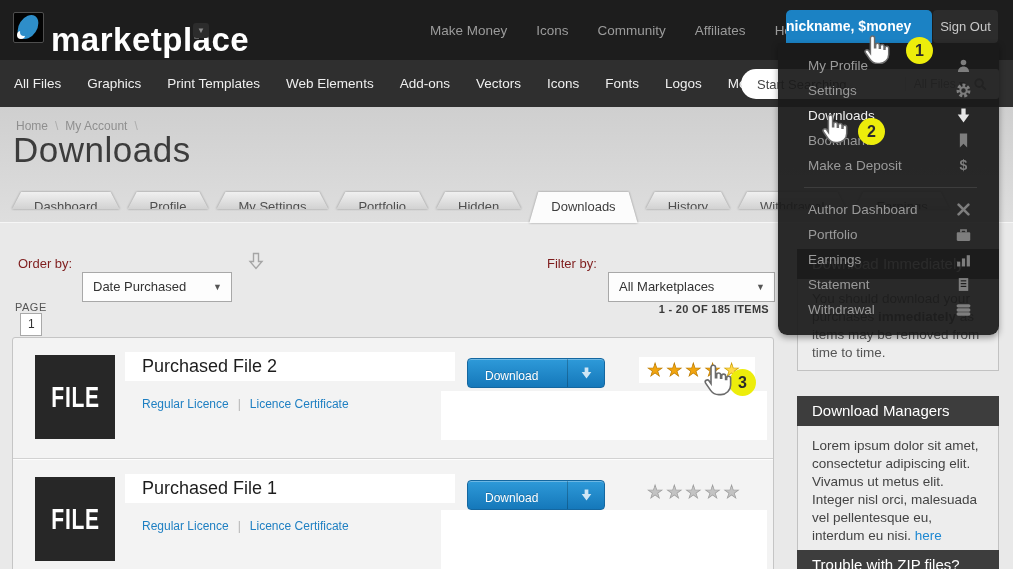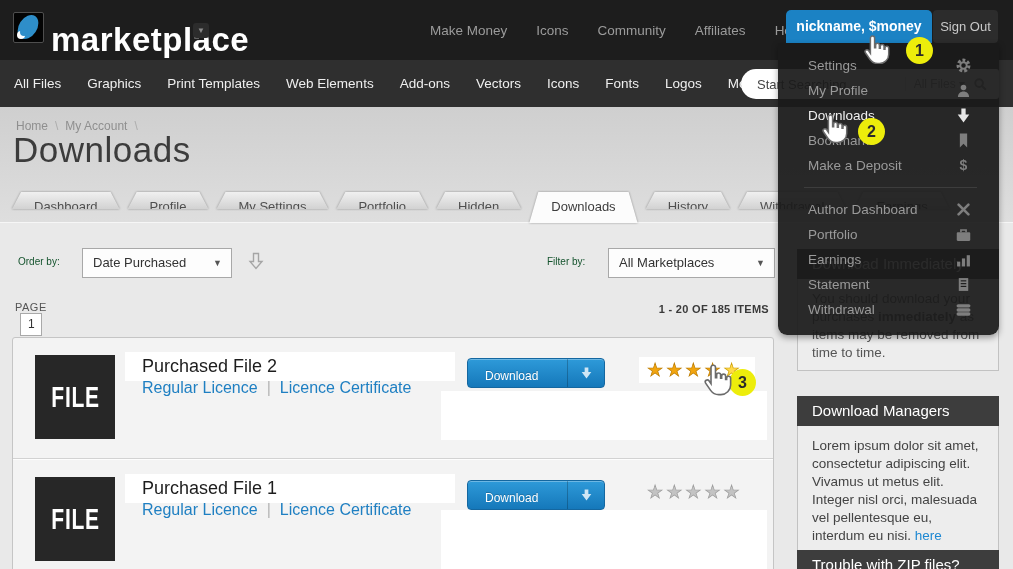--- a/index.html
+++ b/index.html
@@ -10,21 +10,21 @@
   
   .hdr{position:absolute;left:0;top:0;width:1013px;height:60px;background:#1d1d1d;}
   .logo-mark{position:absolute;left:13px;top:12px;width:29px;height:29px;background:#040404;border:1px solid #4e4e4e;border-radius:2px;overflow:hidden;}
   .logo-ellipse{position:absolute;left:5px;top:1px;width:18px;height:26px;background:#2e8ec9;border-radius:50%;transform:rotate(33deg);}
   .logo-crescent{position:absolute;left:3px;bottom:3px;width:8px;height:8px;background:#fff;border-radius:50%;}
   .logo-crescent::after{content:"";position:absolute;left:3px;top:-3px;width:8px;height:8px;background:#2e8ec9;border-radius:50%;}
   .logo-text{position:absolute;left:51px;top:21px;font-size:33px;font-weight:700;color:#fff;letter-spacing:.5px;}
   .logo-caret{position:absolute;left:193px;top:23px;width:16px;height:15px;background:#2c2c2c;border-radius:3px;color:#8a8a8a;font-size:8px;text-align:center;line-height:15px;}
   .top-nav{position:absolute;left:430px;top:0;height:60px;display:flex;align-items:center;gap:29px;}
   .top-nav span{color:#9b9b9b;font-size:13.5px;cursor:pointer;}
-  .user-btn{position:absolute;left:786px;top:10px;width:146px;height:33px;background:#1b82c4;border-radius:5px 5px 0 0;color:#fff;font-size:14px;font-weight:bold;text-align:center;line-height:33px;}
+  .user-btn{position:absolute;left:786px;top:10px;width:146px;height:33px;background:#1b82c4;border-radius:5px 5px 0 0;color:#fff;font-size:14px;font-weight:bold;text-align:left;line-height:33px;}
   .signout-btn{position:absolute;left:933px;top:10px;width:65px;height:33px;background:#2c2c2c;border-radius:4px;color:#c9c9c9;font-size:13px;text-align:center;line-height:33px;}
   
   .catnav{position:absolute;left:0;top:60px;width:1013px;height:47px;background:#2f2f2f;}
   .catnav-items{position:absolute;left:14px;top:0;height:47px;display:flex;align-items:center;gap:26px;}
   .catnav-items span{color:#efefef;font-size:13.5px;cursor:pointer;white-space:nowrap;}
   .search-pill{position:absolute;left:741px;top:69px;width:258px;height:30px;background:#fff;border-radius:15px 3px 3px 15px;display:flex;align-items:center;z-index:5;}
   .search-text{flex:1;padding-left:16px;font-size:13px;color:#444;white-space:nowrap;overflow:hidden;}
   .search-scope{font-size:12px;color:#888;border-left:1px solid #ddd;padding:0 8px;white-space:nowrap;}
   .search-mag{width:26px;color:#8a8a8a;}
   
@@ -32,40 +32,40 @@
   .content-band{position:absolute;left:0;top:222px;width:1013px;height:347px;background:#e9e9e9;border-top:1px solid #f6f6f6;}
   .breadcrumb{position:absolute;left:16px;top:119px;font-size:12px;color:#8f8f8f;}
   .breadcrumb .sep{color:#adadad;margin:0 7px;}
   .page-title{position:absolute;left:13px;top:130px;font-size:35px;color:#3c3c3c;letter-spacing:.5px;}
   
   .tabs{position:absolute;left:12px;top:192px;display:flex;gap:8px;z-index:2;}
   .tab{filter:drop-shadow(0 0 1px rgba(0,0,0,.35));}
   .tab-face{clip-path:polygon(9px 0,calc(100% - 9px) 0,100% 100%,0 100%);background:linear-gradient(#f0f0f0,#d2d2d2);height:17px;line-height:30px;padding:0 22px;font-size:13px;color:#4f4f4f;cursor:pointer;white-space:nowrap;}
   .tab.active .tab-face{background:#fcfcfc;color:#3d3d3d;height:31px;}
   
-  .ctl-label{position:absolute;font-size:10px;color:#14532d;}
-  .sel{position:absolute;height:30px;background:#fdfdfd;border:1px solid #a8a8a8;box-sizing:border-box;font-size:13px;color:#333;line-height:28px;padding-left:10px;cursor:pointer;}
+  .ctl-label{position:absolute;font-size:13px;color:#7f1d1d;}
+  .sel{position:absolute;height:30px;background:#fdfdfd;border:1px solid #a8a8a8;box-sizing:border-box;font-size:13px;color:#333;line-height:28px;padding-left:10px;cursor:pointer;margin-top:24px;}
   .sel .caret{position:absolute;right:9px;top:0;font-size:9px;color:#555;}
   .dl-mini{position:absolute;left:248px;top:252px;width:16px;height:22px;color:#a5a5a5;cursor:pointer;}
   
   .pager{position:absolute;left:15px;top:301px;display:flex;align-items:center;font-size:12px;color:#4a4a4a;flex-direction:column;}
   .pager .plabel{font-size:11px;color:#555;margin-right:7px;letter-spacing:.5px;}
   .pager .cur{display:inline-block;width:20px;height:21px;background:#fff;border:1px solid #a9a9a9;text-align:center;line-height:21px;color:#333;margin-right:6px;}
   .pager .pg{margin:0 6px;cursor:pointer;}
   .pager-summary{position:absolute;right:244px;top:303px;font-size:11px;font-weight:bold;color:#3a3a3a;letter-spacing:.3px;}
   
   .list{position:absolute;left:12px;top:337px;width:762px;height:240px;background:#f3f3f3;border:1px solid #c5c5c5;border-radius:3px 3px 0 0;box-sizing:border-box;}
   .item-row{position:relative;height:120px;}
   .item-row.first{border-bottom:1px solid #d2d2d2;}
   .item-row.second{border-top:1px solid #fdfdfd;height:119px;}
   .thumb{position:absolute;left:22px;top:17px;width:80px;height:84px;background:#272727;display:flex;align-items:center;justify-content:center;}
   .thumb span{color:#fff;font-weight:bold;font-size:30px;transform:scaleX(.7);letter-spacing:1px;}
   .title-strip{position:absolute;left:112px;top:14px;width:330px;height:29px;background:#fff;}
   .title-strip h2{margin:0;font-size:18px;font-weight:normal;color:#1d1d1d;line-height:29px;padding-left:17px;}
-  .licence-row{position:absolute;left:129px;top:41px;font-size:16px;}
+  .licence-row{position:absolute;left:129px;top:59px;font-size:12px;}
   .licence-row a{color:#1e7fc2;text-decoration:none;cursor:pointer;}
   .licence-row .lsep{color:#b5b5b5;margin:0 9px;}
   .dl-btn{position:absolute;left:454px;top:20px;width:138px;height:30px;border:1px solid #1467a0;border-radius:4px;background:linear-gradient(#2e9ad9,#1578ba);box-shadow:inset 0 1px 0 rgba(255,255,255,.3);box-sizing:border-box;cursor:pointer;}
   .dl-btn .dl-label{position:absolute;left:17px;top:4px;line-height:27px;font-size:12px;color:#fff;text-shadow:0 -1px 0 rgba(0,0,0,.2);}
   .dl-btn .dl-arrow{position:absolute;right:0;top:0;width:36px;height:100%;border-left:1px solid rgba(0,0,0,.22);display:flex;align-items:center;justify-content:center;color:#cfe6f5;}
   .stars{position:absolute;left:626px;top:19px;height:26px;line-height:26px;padding:0 8px;font-size:18px;letter-spacing:3px;}
   .stars.boxed{background:#fff;width:100px;}
   .star{display:inline;}
   .star::before{content:"\2605";}
   .s-gold{color:#f2a50f;-webkit-text-stroke:.7px #bd7d03;}
@@ -273,34 +273,34 @@
     <span>Lorem ipsum dolor sit amet, consectetur adipiscing elit. Vivamus ut metus elit. Integer nisl orci, malesuada vel pellentesque eu, interdum eu nisi. </span><a>here</a>
   </div>
 </div>
 <div class="sb-box" id="sb3">
   <div class="sb-header">Trouble with ZIP files?</div>
   <div class="sb-body"></div>
 </div>
 
 <div class="menu">
   <div class="menu-item">
+    <span>My Profile</span>
+    <span class="mi-icon">
+      <svg viewBox="-7 -7 14 14" width="15" height="15" fill="currentColor">
+          <circle cx="0" cy="-2.8" r="2.6"></circle>
+          <path d="M-5.2 6c0-3.1 2.3-5.1 5.2-5.1S5.2 2.9 5.2 6z"></path>
+        </svg>
+    </span>
+  </div>
+  <div class="menu-item">
     <span>Settings</span>
     <span class="mi-icon">
       <svg viewBox="-7 -7 14 14" width="15" height="15">
           <circle r="5" fill="none" stroke="currentColor" stroke-width="3" stroke-dasharray="2.6 1.8"></circle>
           <circle r="3" fill="none" stroke="currentColor" stroke-width="1.8"></circle>
-        </svg>
-    </span>
-  </div>
-  <div class="menu-item">
-    <span>My Profile</span>
-    <span class="mi-icon">
-      <svg viewBox="-7 -7 14 14" width="15" height="15" fill="currentColor">
-          <circle cx="0" cy="-2.8" r="2.6"></circle>
-          <path d="M-5.2 6c0-3.1 2.3-5.1 5.2-5.1S5.2 2.9 5.2 6z"></path>
         </svg>
     </span>
   </div>
   <div class="menu-item active">
     <span>Downloads</span>
     <span class="mi-icon">
       <svg viewBox="-7 -7 14 14" width="15" height="15" fill="currentColor">
           <path d="M-2 -6.5h4v5.5h3.4L0 6.5l-5.4-7.5H-2z"></path>
         </svg>
     </span>

